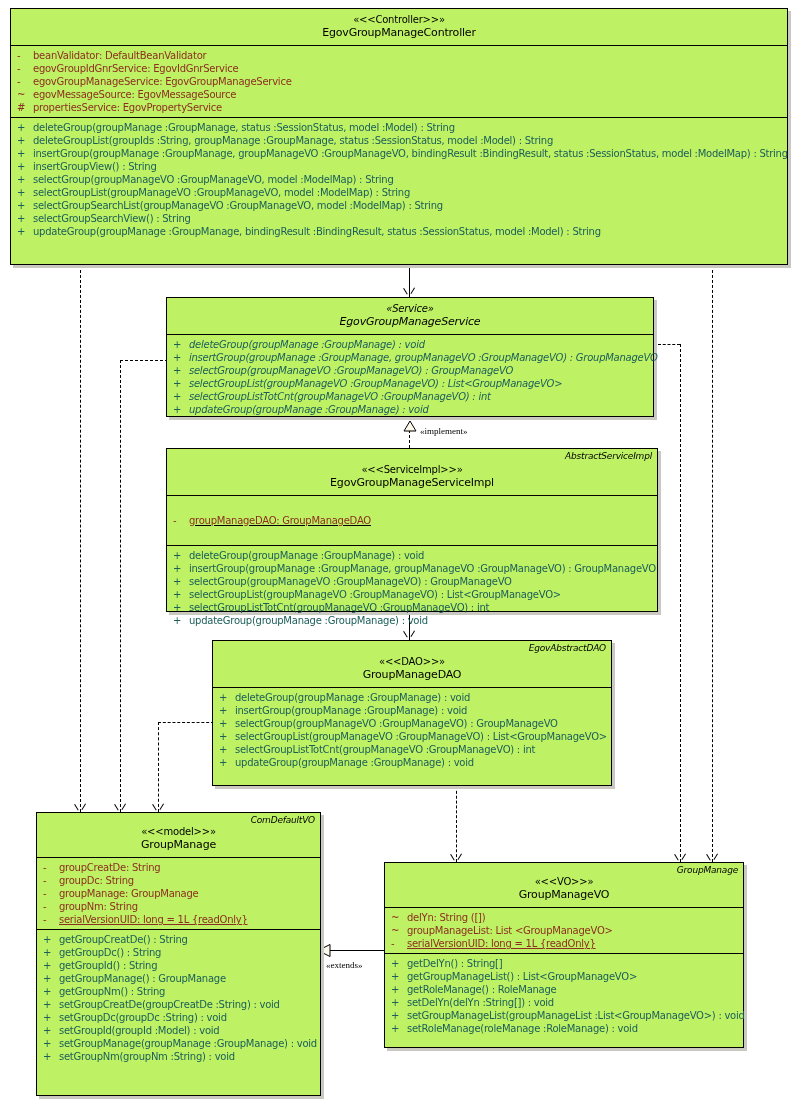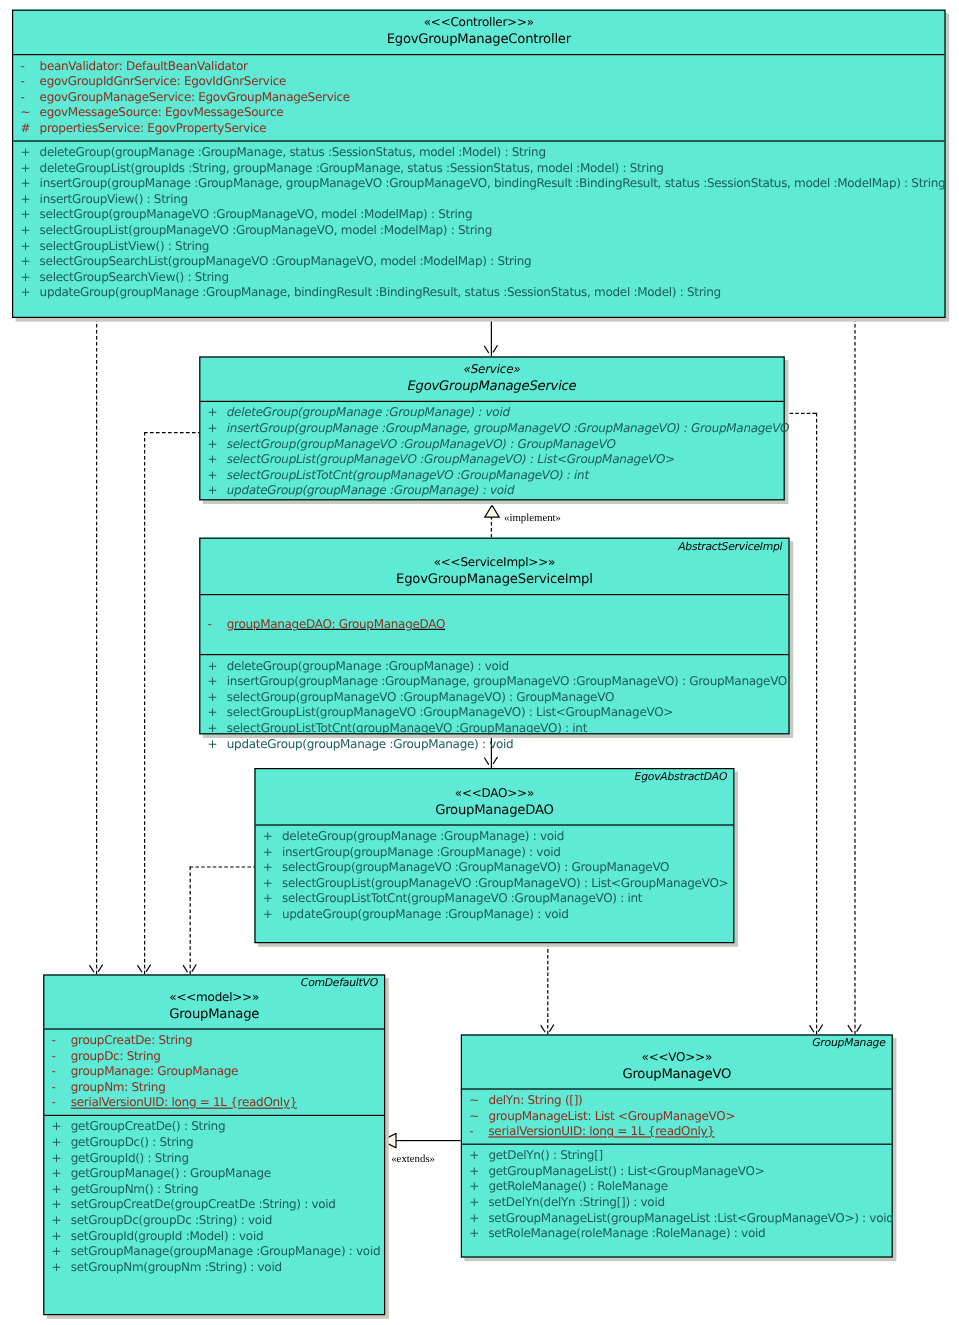--- a/index.html
+++ b/index.html
@@ -12,21 +12,21 @@
     position:relative;
     width:799px;
     height:1104px;
     background:#ffffff;
     overflow:hidden;
   }
 
   
   .uml-box{
     position:absolute;
-    background:#5eead4;
+    background:#bef264;
     border:1px solid #000000;
     box-sizing:border-box;
     box-shadow:3px 3px 0 0 #c9c9c2;
     z-index:5;
   }
   .sect{
     box-sizing:border-box;
     padding:3px 0 3px 0;
   }
   .sect + .sect{ border-top:1px solid #000000; }
@@ -180,21 +180,20 @@
         <div class="row"><span class="vis">~</span><span class="mtxt">egovMessageSource:  EgovMessageSource</span></div>
         <div class="row"><span class="vis">#</span><span class="mtxt">propertiesService:  EgovPropertyService</span></div>
       </div>
     <div class="sect ops">
         <div class="row"><span class="vis">+</span><span class="mtxt">deleteGroup(groupManage :GroupManage, status :SessionStatus, model :Model) : String</span></div>
         <div class="row"><span class="vis">+</span><span class="mtxt">deleteGroupList(groupIds :String, groupManage :GroupManage, status :SessionStatus, model :Model) : String</span></div>
         <div class="row"><span class="vis">+</span><span class="mtxt">insertGroup(groupManage :GroupManage, groupManageVO :GroupManageVO, bindingResult :BindingResult, status :SessionStatus, model :ModelMap) : String</span></div>
         <div class="row"><span class="vis">+</span><span class="mtxt">insertGroupView() : String</span></div>
         <div class="row"><span class="vis">+</span><span class="mtxt">selectGroup(groupManageVO :GroupManageVO, model :ModelMap) : String</span></div>
         <div class="row"><span class="vis">+</span><span class="mtxt">selectGroupList(groupManageVO :GroupManageVO, model :ModelMap) : String</span></div>
-        <div class="row"><span class="vis">+</span><span class="mtxt">selectGroupListView() : String</span></div>
         <div class="row"><span class="vis">+</span><span class="mtxt">selectGroupSearchList(groupManageVO :GroupManageVO, model :ModelMap) : String</span></div>
         <div class="row"><span class="vis">+</span><span class="mtxt">selectGroupSearchView() : String</span></div>
         <div class="row"><span class="vis">+</span><span class="mtxt">updateGroup(groupManage :GroupManage, bindingResult :BindingResult, status :SessionStatus, model :Model) : String</span></div>
       </div>
   </div>
 
   <div class="uml-box italicname italicbody" style="left:166px; top:297px; width:488px; height:120px;">
     <div class="sect hdr">
 
       <div class="stereo">«Service»</div>

